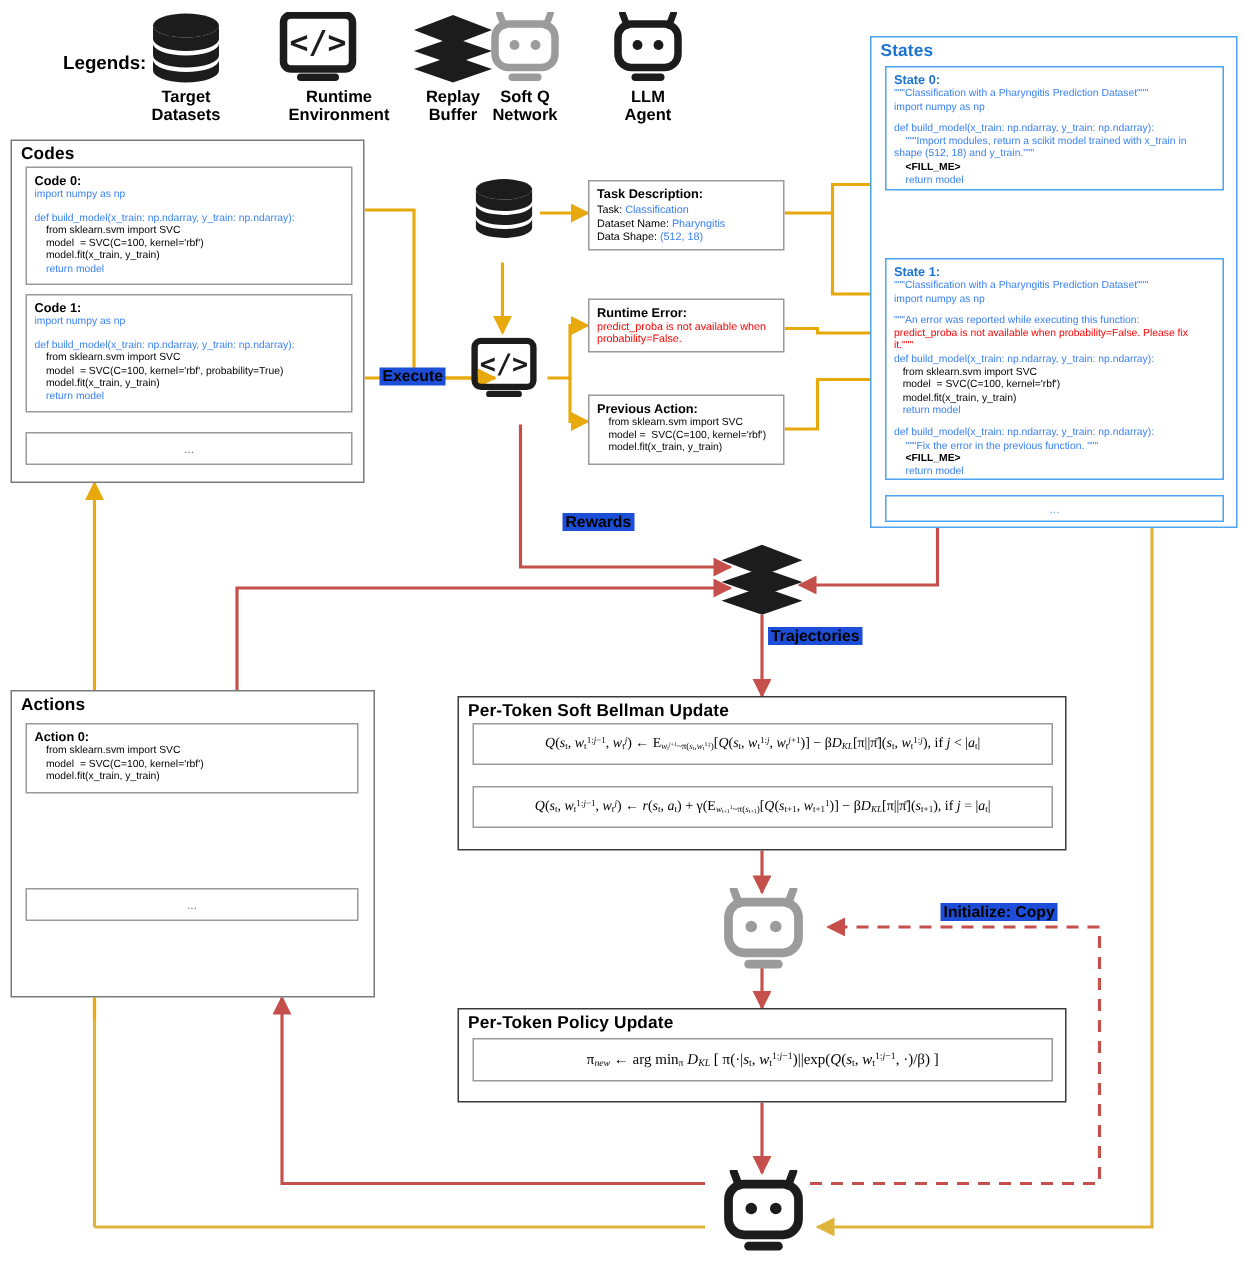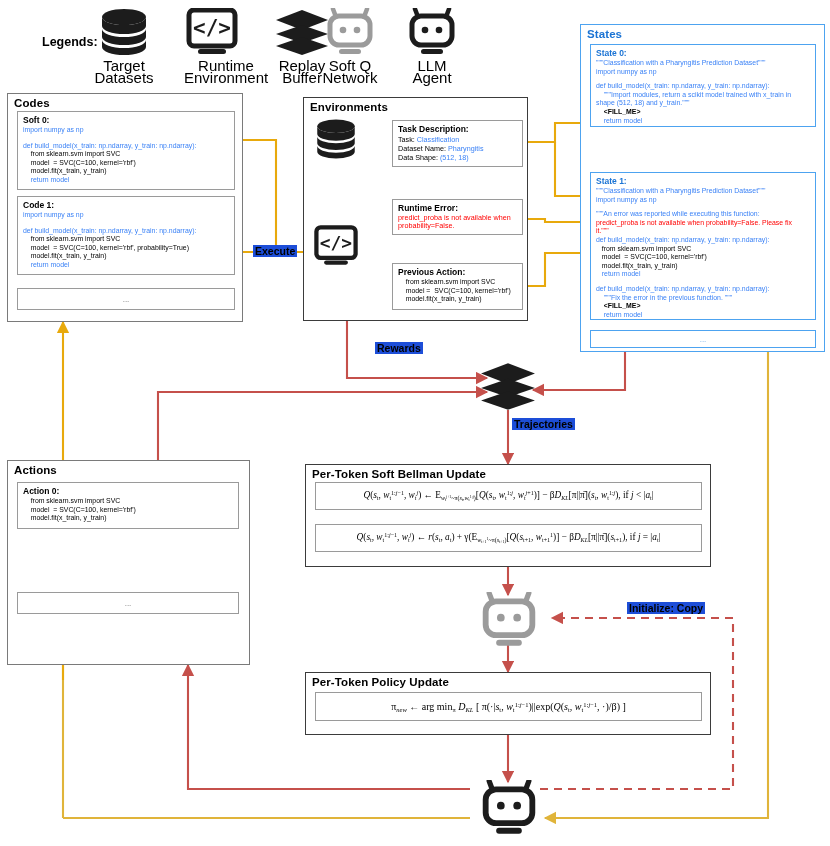--- a/index.html
+++ b/index.html
@@ -24,21 +24,21 @@
   .code{font-family:"Liberation Sans","DejaVu Sans",sans-serif;font-size:6.9px;line-height:8.6px;
         white-space:pre-wrap;}
   .kw{color:#3b82f6;}
   .err{color:#ff0000;}
   .blk{color:#000;}
   .blue-t{color:#3b82f6;}
   .dots{text-align:center;color:#6b6b6b;font-size:8px;}
   .dots.blue{color:#6aa9e9;}
 
   .legend-label{position:absolute;font-weight:bold;font-size:12.5px;}
-  .legend-item{position:absolute;text-align:center;font-weight:normal;font-size:15px;line-height:11.6px;}
+  .legend-item{position:absolute;text-align:center;font-weight:bold;font-size:11px;line-height:11.6px;}
 
   .eqbox{position:absolute;box-sizing:border-box;border:1.2px solid #9a9a9a;background:#fff;
          display:flex;align-items:center;justify-content:center;}
   .eq{font-family:"Liberation Serif","DejaVu Serif",serif;font-size:9.3px;white-space:nowrap;}
   .eq i{font-style:italic;}
   sub{font-size:65%;vertical-align:-0.25em;}
   sup{font-size:65%;vertical-align:0.45em;}
 
   .wlabel{position:absolute;font-weight:bold;font-size:10.5px;background:#1d4ed8;padding:0 2px;}
 
@@ -163,21 +163,21 @@
   </svg>
   <div class="legend-item" style="left:400px;top:60px;width:64px;">
     <div>LLM</div>
     <div>Agent</div>
   </div>
 
   <div class="panel grey" style="left:7px;top:93px;width:236px;height:229px;">
     <div class="panel-title">Codes</div>
   </div>
   <div class="card" style="left:17px;top:111px;width:218px;height:79px;">
-    <div class="hd">Soft 0:</div>
+    <div class="hd">Code 0:</div>
     <div class="code kw">import numpy as np</div>
     <div class="code" style="height:7px;">&nbsp;</div>
     <div class="code kw">def build_model(x_train: np.ndarray, y_train: np.ndarray):</div>
     <div class="code blk">    from sklearn.svm import SVC</div>
     <div class="code blk">    model  = SVC(C=100, kernel='rbf')</div>
     <div class="code blk">    model.fit(x_train, y_train)</div>
     <div class="code kw">    return model</div>
   </div>
   <div class="card" style="left:17px;top:196px;width:218px;height:79px;">
     <div class="hd">Code 1:</div>
@@ -186,23 +186,20 @@
     <div class="code kw">def build_model(x_train: np.ndarray, y_train: np.ndarray):</div>
     <div class="code blk">    from sklearn.svm import SVC</div>
     <div class="code blk">    model  = SVC(C=100, kernel='rbf', probability=True)</div>
     <div class="code blk">    model.fit(x_train, y_train)</div>
     <div class="code kw">    return model</div>
   </div>
   <div class="card" style="left:17px;top:288px;width:218px;height:22px;display:flex;align-items:center;justify-content:center;">
     <div class="dots">...</div>
   </div>
 
-  <div class="panel dark" style="left:303px;top:97px;width:225px;height:224px;">
-    <div class="panel-title">Environments</div>
-  </div>
 
   <svg class="ic" style="left:313px;top:118px;" width="46" height="42" viewBox="0 0 54 48">
     <ellipse cx="27" cy="9" rx="22" ry="8" fill="#1c1c1c"></ellipse>
     <path d="M5,9 L5,18 A22,8 0 0 0 49,18 L49,9 A22,8 0 0 1 5,9 z" fill="#1c1c1c"></path>
     <path d="M5,21 L5,29 A22,8 0 0 0 49,29 L49,21 A22,8 0 0 1 5,21 z" fill="#1c1c1c"></path>
     <path d="M5,32 L5,39 A22,8 0 0 0 49,39 L49,32 A22,8 0 0 1 5,32 z" fill="#1c1c1c"></path>
   </svg>
 
   <svg class="ic" style="left:313px;top:225px;" width="46" height="42" viewBox="0 0 54 48">
     <rect x="4" y="2" width="46" height="36" rx="5" fill="none" stroke="#1c1c1c" stroke-width="5"></rect>

